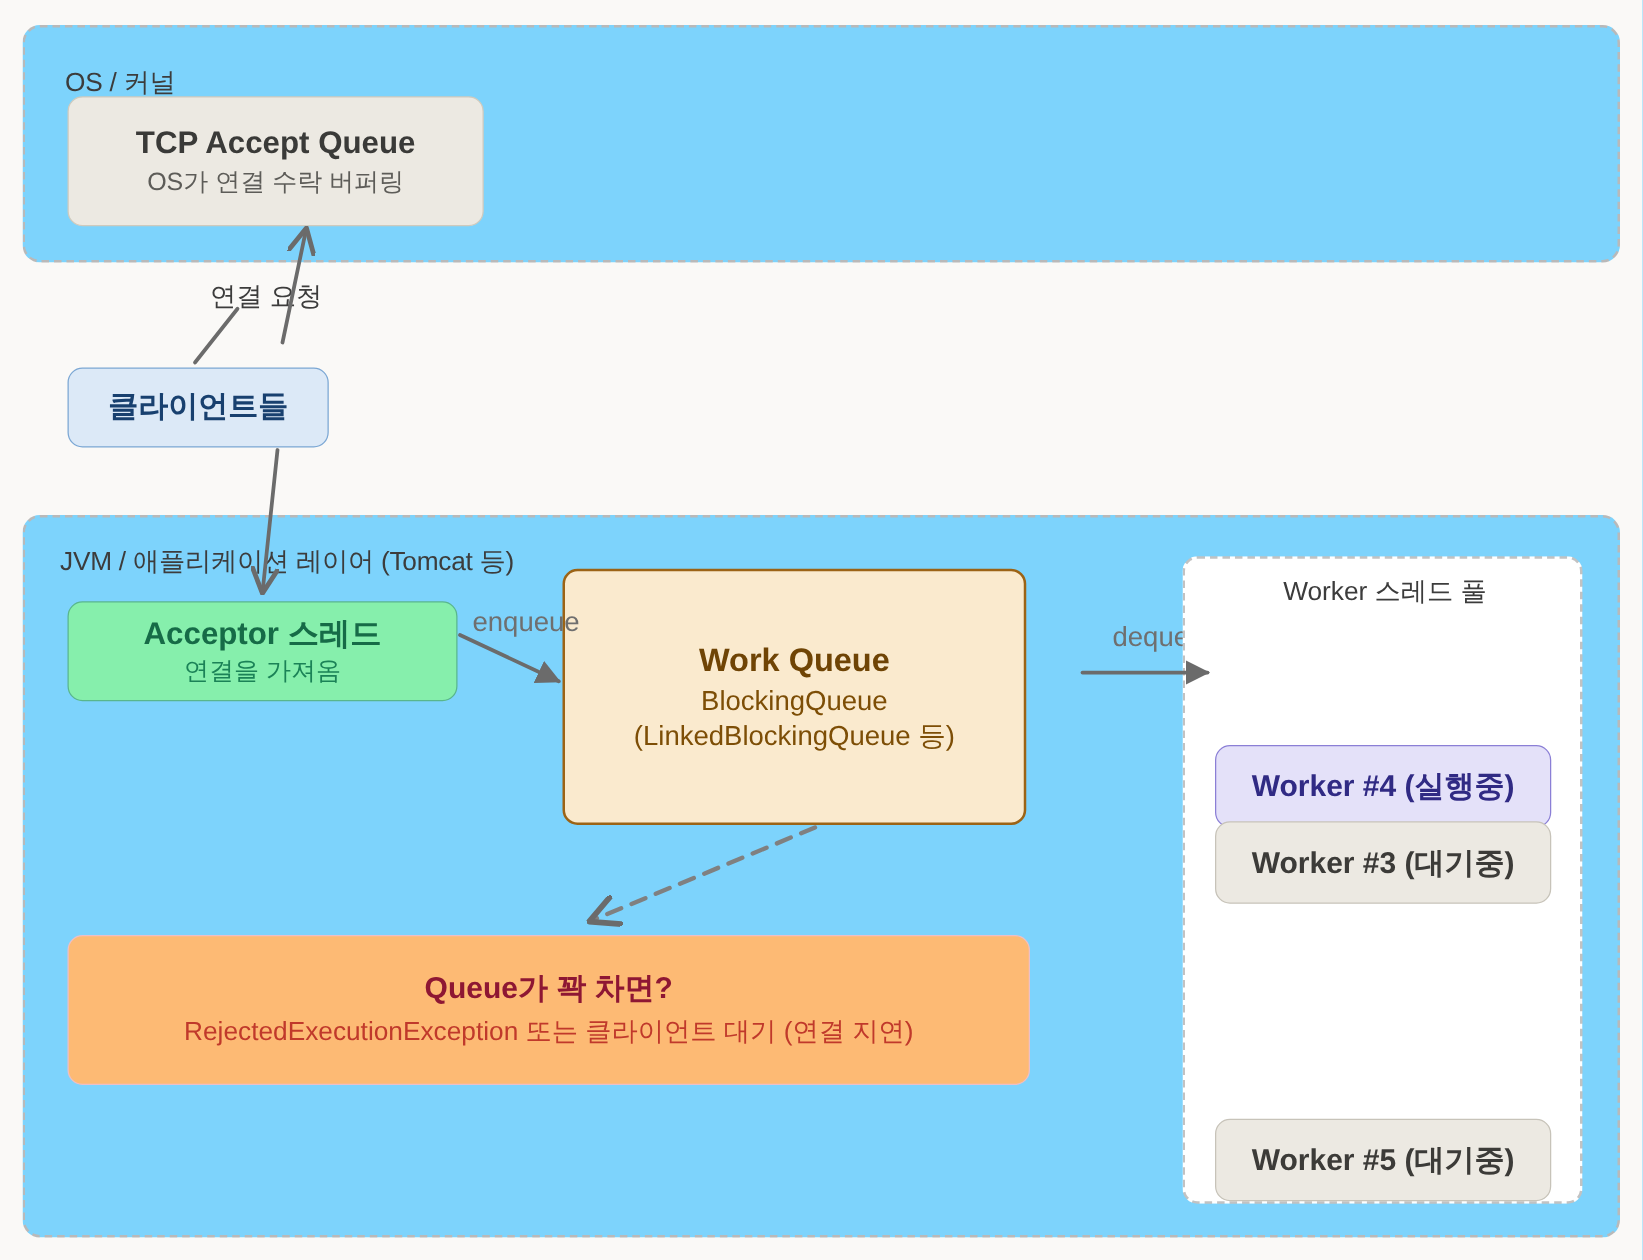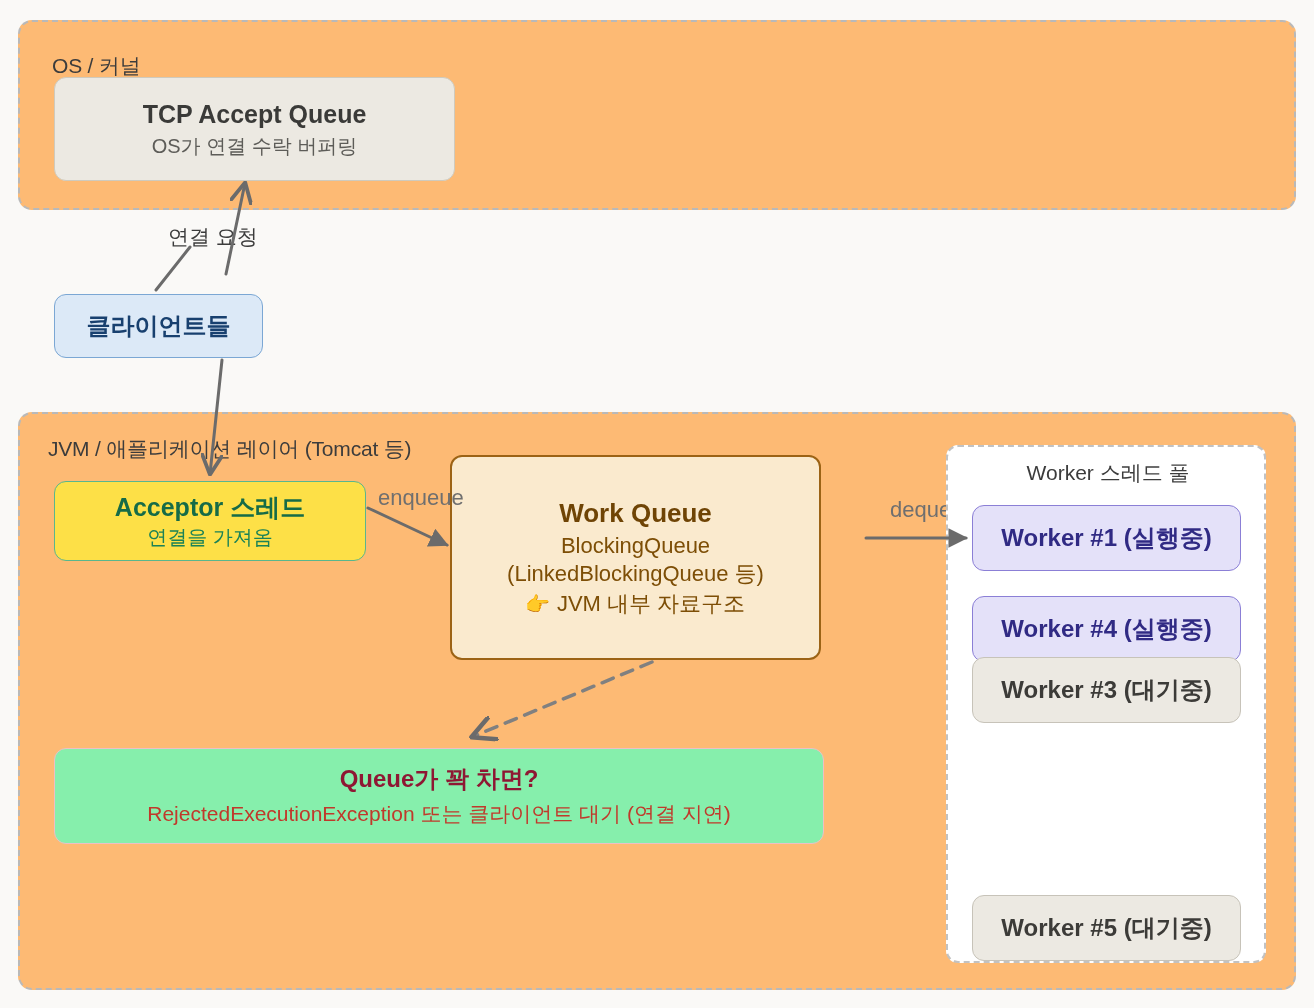--- a/index.html
+++ b/index.html
@@ -19,21 +19,21 @@
     left: 0; top: 0;
     width: 1314px;
     height: 1008px;
   }
 
   
   .layer {
     position: absolute;
     border: 2px dashed #b9b9b9;
     border-radius: 14px;
-    background: #fdba74;
+    background: #7dd3fc;
     box-sizing: border-box;
   }
   #layer-os {
     left: 18px; top: 20px;
     width: 1278px; height: 190px;
   }
   #layer-jvm {
     left: 18px; top: 412px;
     width: 1278px; height: 578px;
   }
@@ -79,41 +79,41 @@
     text-align: center;
     line-height: 1.28;
   }
   .node .title {
     font-weight: bold;
   }
 
   
   #node-tcp {
     left: 54px; top: 77px;
-    width: 401px; height: 104px;
+    width: 333px; height: 104px;
     background: #ece9e2;
     border: 1.5px solid #cfcabd;
   }
   #node-tcp .title { font-size: 25px; color: #3a3a38; }
   #node-tcp .sub   { font-size: 20px; color: #5d5c58; margin-top: 4px; }
 
   
   #node-clients {
     left: 54px; top: 294px;
     width: 209px; height: 64px;
     background: #dce9f7;
     border: 1.5px solid #7ba7d4;
   }
   #node-clients .title { font-size: 24px; color: #18406f; }
 
   
   #node-acceptor {
     left: 54px; top: 481px;
     width: 312px; height: 80px;
-    background: #fde047;
+    background: #86efac;
     border: 1.5px solid #59b68d;
   }
   #node-acceptor .title { font-size: 25px; color: #166b47; }
   #node-acceptor .sub   { font-size: 20px; color: #1b8257; margin-top: 2px; }
 
   
   #node-workqueue {
     left: 450px; top: 455px;
     width: 371px; height: 205px;
     background: #faeace;
@@ -122,22 +122,22 @@
   #node-workqueue .title { font-size: 26px; color: #6f4405; margin-bottom: 2px; }
   #node-workqueue .l2,
   #node-workqueue .l3,
   #node-workqueue .l4 { font-size: 22px; color: #7d4e06; }
   #node-workqueue .l4 { margin-top: 2px; }
   #node-workqueue .emoji { font-size: 20px; }
 
   
   #node-reject {
     left: 54px; top: 748px;
-    width: 770px; height: 96px;
-    background: #86efac;
+    width: 770px; height: 120px;
+    background: #fdba74;
     border: 1.5px solid #edbfc6;
   }
   #node-reject .title { font-size: 24px; color: #8e1733; }
   #node-reject .sub   { font-size: 21px; color: #c0392b; margin-top: 6px; }
 
   
   .worker {
     position: absolute;
     left: 972px;
     width: 269px; height: 66px;
@@ -211,41 +211,34 @@
 
   <div class="node" id="node-acceptor">
     <div class="title">Acceptor 스레드</div>
     <div class="sub">연결을 가져옴</div>
   </div>
 
   <div class="node" id="node-workqueue">
     <div class="title">Work Queue</div>
     <div class="l2">BlockingQueue</div>
     <div class="l3">(LinkedBlockingQueue 등)</div>
-    <div class="l4">
-      <span class="emoji">👉</span>
-      <span>JVM 내부 자료구조</span>
-    </div>
   </div>
 
   <div class="edge-label" id="label-enqueue">enqueue</div>
   <div class="edge-label" id="label-dequeue">dequeue</div>
 
   <div class="node" id="node-reject">
     <div class="title">Queue가 꽉 차면?</div>
     <div class="sub">RejectedExecutionException 또는 클라이언트 대기 (연결 지연)</div>
   </div>
 
   <div id="worker-pool">
     <div id="worker-pool-title">Worker 스레드 풀</div>
   </div>
 
-  <div class="worker busy" id="worker-0">
-    <span>Worker #1 (실행중)</span>
-  </div>
   <div class="worker busy" id="worker-1">
     <span>Worker #4 (실행중)</span>
   </div>
   <div class="worker idle" id="worker-2">
     <span>Worker #3 (대기중)</span>
   </div>
   <div class="worker idle" id="worker-4">
     <span>Worker #5 (대기중)</span>
   </div>
 

